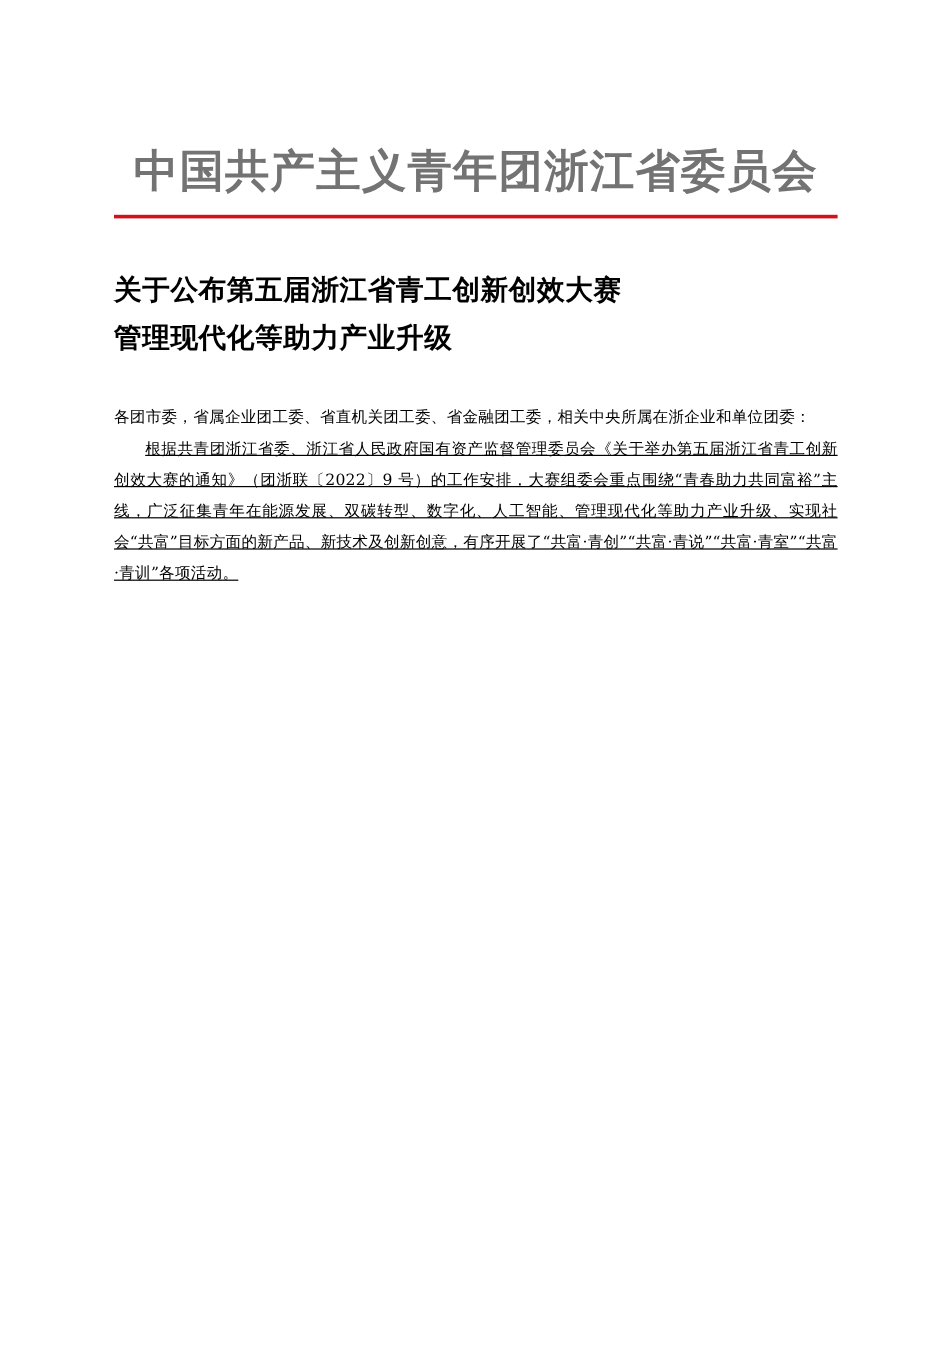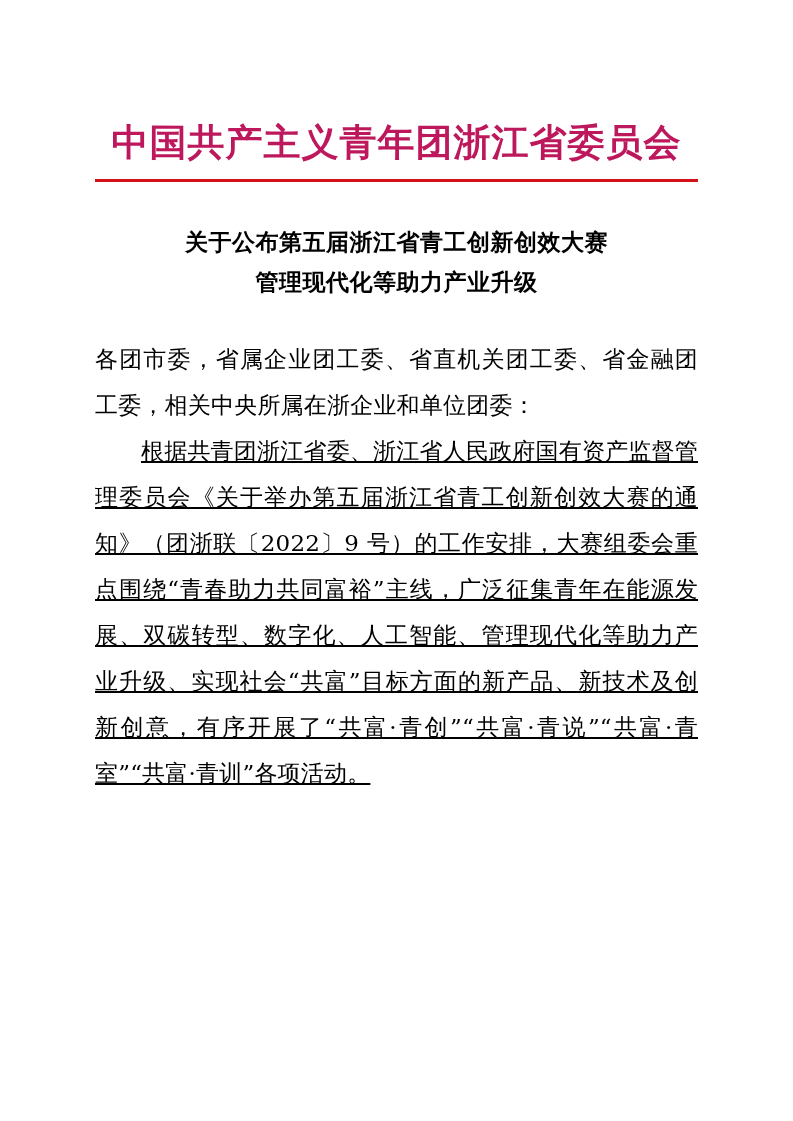--- a/index.html
+++ b/index.html
@@ -17,48 +17,48 @@
   }
   .page {
     width: 793px;
     height: 1121px;
     box-sizing: border-box;
     padding: 0 95px;
     position: relative;
   }
   .masthead {
     text-align: center;
-    color: #be185d;
+    color: #737373;
     font-weight: bold;
     font-size: 37px;
     letter-spacing: 1px;
     line-height: 1.1;
     margin-top: 122px;
     white-space: nowrap;
   }
   .masthead-rule {
     border: none;
     border-top: 3px solid #d3111a;
     margin: 16px 0 0 0;
     height: 0;
   }
   .doc-title {
-    text-align: center;
+    text-align: left;
     font-weight: bold;
     font-size: 23px;
     line-height: 1.75;
     margin-top: 40px;
     letter-spacing: 0.5px;
   }
   .doc-title .line {
     display: block;
   }
   .body-text {
     margin-top: 34px;
-    font-size: 23px;
+    font-size: 13px;
     line-height: 2.0;
     text-align: justify;
     text-justify: inter-ideograph;
     letter-spacing: 0.2px;
   }
   .body-text p {
     margin: 0;
   }
   .body-text p.indent {
     text-indent: 2em;

